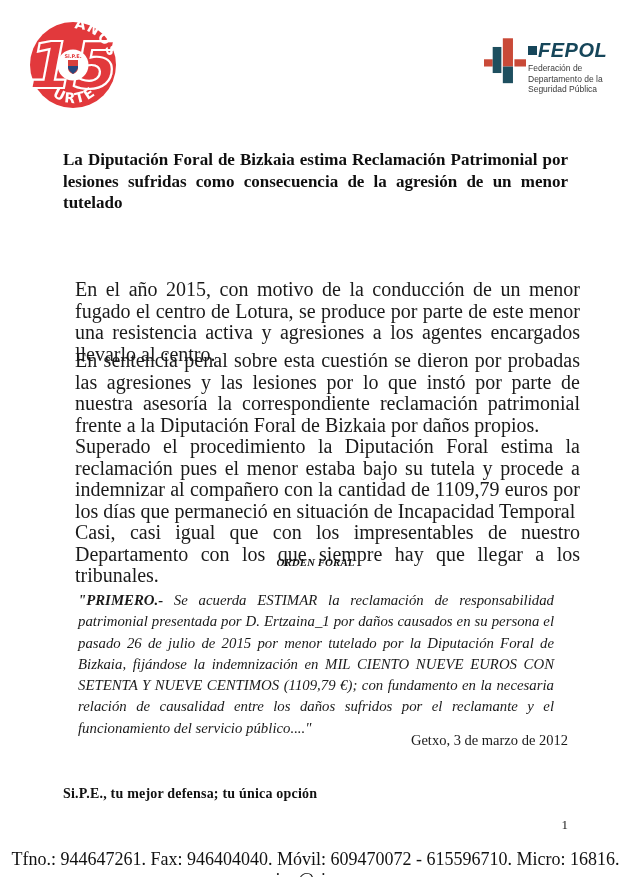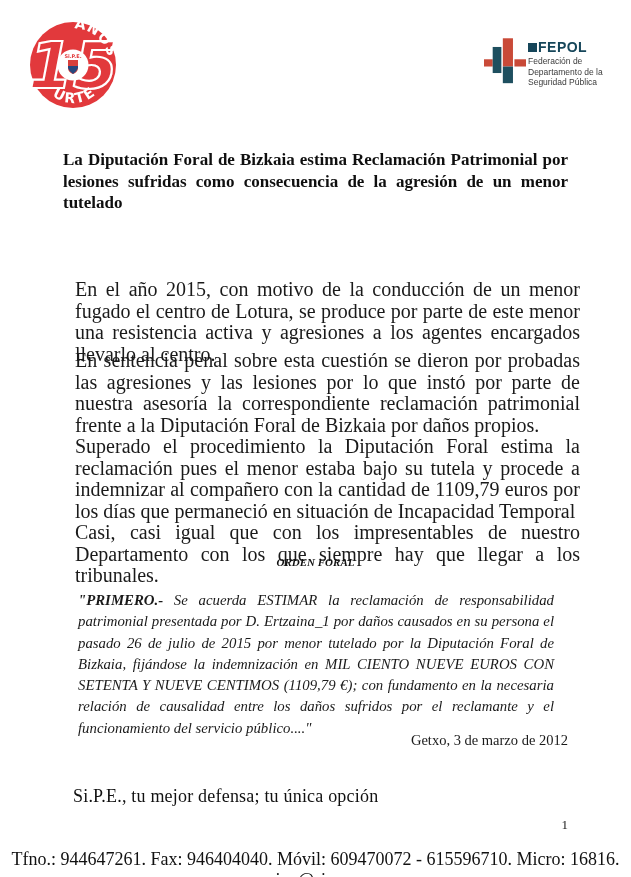--- a/index.html
+++ b/index.html
@@ -19,21 +19,21 @@
     padding-left:13px;letter-spacing:.2px;white-space:nowrap;
   }
   .org-title.first{margin-bottom:7px;}
   .org-title.second{margin-top:8px;}
   .header-rule{height:4px;background:#0d0d0d;width:352px;}
   .logo-fepol{position:absolute;left:484px;top:27px;width:136px;height:76px;display:flex;align-items:flex-start;}
   .fepol-mark{width:42px;height:66px;flex:0 0 auto;}
   .fepol-text{margin-left:2px;padding-top:12px;}
   .fepol-wordmark{display:flex;align-items:center;font-family:"Liberation Sans","DejaVu Sans",sans-serif;}
   .fepol-square{width:9px;height:9px;background:#16465a;margin-right:1px;}
-  .fepol-name{font-weight:bold;font-size:14px;color:#16465a;letter-spacing:.5px;}
+  .fepol-name{font-weight:bold;font-size:20px;color:#16465a;letter-spacing:.5px;font-style:italic;}
   .fepol-tagline{font-family:"Liberation Sans","DejaVu Sans",sans-serif;font-size:8.5px;color:#3a3a3a;line-height:10.5px;margin-top:1px;}
   
   .doc-title{
     position:absolute;left:63px;top:149px;width:505px;
     font-weight:bold;font-size:17px;line-height:21.7px;color:#0f0f0f;
     text-align:justify;
   }
   .para{
     position:absolute;left:63px;width:505px;
     font-size:20px;line-height:21.5px;text-align:justify;color:#1a1a1a;margin-left:12px;
@@ -49,22 +49,22 @@
   .quote{
     position:absolute;left:78px;top:590px;width:476px;
     font-style:italic;font-size:14.8px;line-height:21.3px;text-align:justify;color:#1a1a1a;
   }
   .quote .lead{font-weight:bold;}
   .dateline{
     position:absolute;left:63px;top:732px;width:505px;
     text-align:right;font-size:14.5px;color:#1a1a1a;
   }
   .tagline{
-    position:absolute;left:73px;top:786px;width:505px;
-    font-weight:normal;font-size:18px;color:#111;letter-spacing:.2px;
+    position:absolute;left:63px;top:786px;width:505px;
+    font-weight:bold;font-size:14px;color:#111;letter-spacing:.2px;
   }
   .page-number{
     position:absolute;left:63px;top:817px;width:505px;
     text-align:right;font-size:13px;color:#1a1a1a;
   }
   .footer-contact{
     position:absolute;left:0;top:849px;width:631px;
     text-align:center;font-size:18px;color:#111;
   }
 </style>

